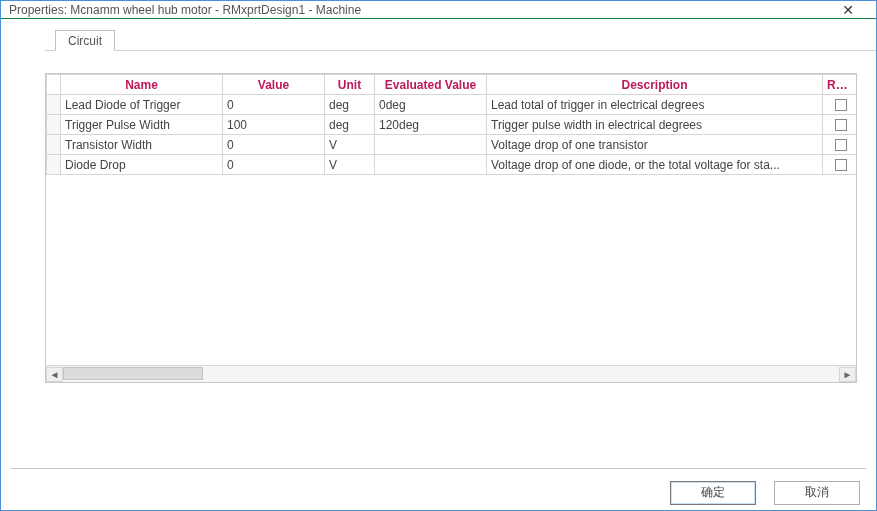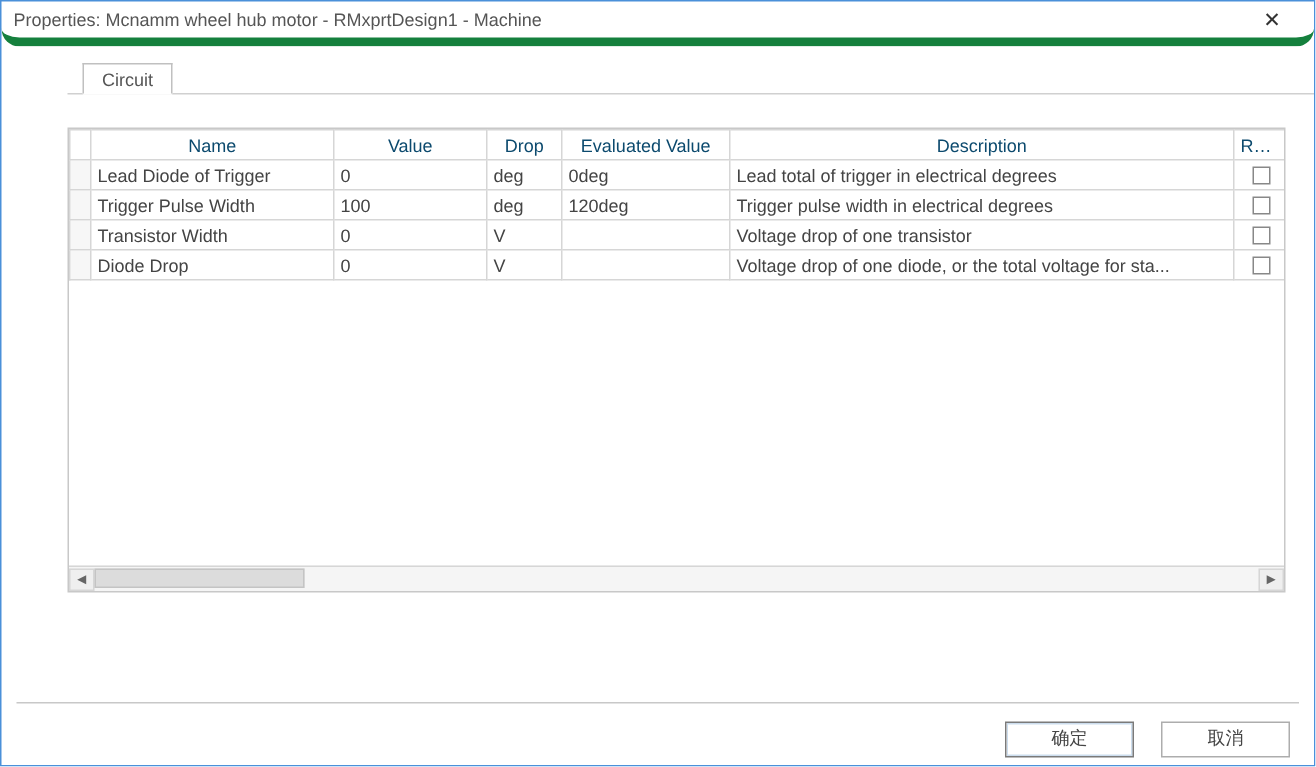--- a/index.html
+++ b/index.html
@@ -16,29 +16,28 @@
   }
   .window {
     border: 1px solid #4a90d9;
     width: 877px;
     height: 511px;
     display: flex;
     flex-direction: column;
     background: #fff;
   }
   .titlebar {
-    height: 30px;
+    height: 18px;
     display: flex;
     align-items: center;
     padding: 0 8px;
     font-size: 12px;
     color: #555;
-    border-bottom: 6px solid #15803d;
+    border-bottom: 1px solid #15803d;
     justify-content: space-between;
-    border-radius: 12px;
   }
   .titlebar .title { }
   .close-btn {
     width: 40px;
     height: 28px;
     display: flex;
     align-items: center;
     justify-content: center;
     cursor: pointer;
     font-size: 14px;
@@ -95,23 +94,23 @@
     height: 20px;
     text-align: left;
     overflow: hidden;
     white-space: nowrap;
     text-overflow: ellipsis;
     vertical-align: middle;
     color: #444;
   }
   table.grid th {
     background: #fff;
-    font-weight: normal;
+    font-weight: bold;
     text-align: center;
-    color: #0c4a6e;
+    color: #be185d;
   }
   .col-handle { width: 14px; background:#f7f7f7; }
   .col-handle-row { background:#f7f7f7; }
   .col-name { width: 162px; }
   .col-value { width: 102px; }
   .col-unit { width: 50px; }
   .col-eval { width: 112px; }
   .col-desc { width: 336px; }
   .col-read { width: 36px; text-align:center;}
   .checkbox-cell {
@@ -206,21 +205,21 @@
             <col class="col-unit">
               <col class="col-eval">
               <col class="col-desc">
               <col class="col-read">
           </colgroup>
           <thead>
             <tr>
               <th class="col-handle"></th>
               <th>Name</th>
               <th>Value</th>
-              <th>Drop</th>
+              <th>Unit</th>
               <th>Evaluated Value</th>
               <th>Description</th>
               <th>Read</th>
             </tr>
           </thead>
           <tbody id="grid-body">
               <tr>
                 <td class="col-handle-row"></td>
                 <td>Lead Diode of Trigger</td>
                 <td>0</td>

